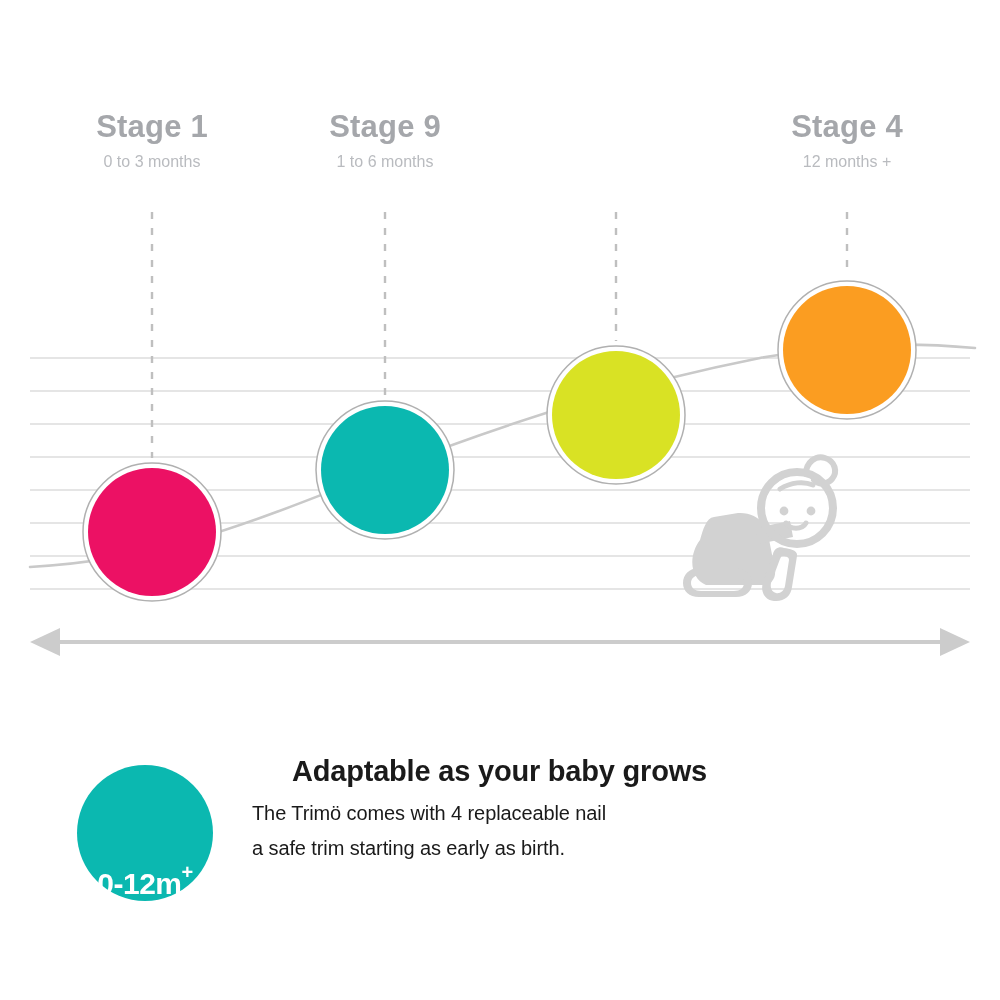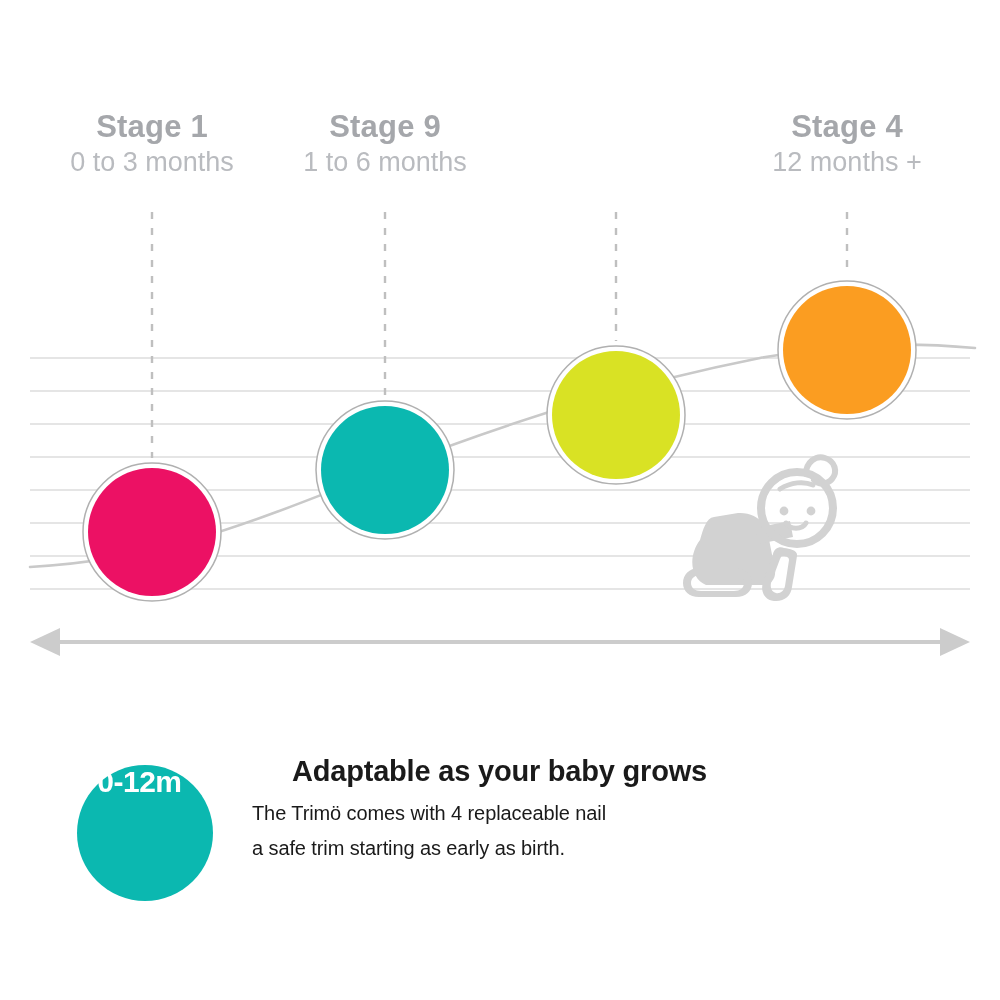--- a/index.html
+++ b/index.html
@@ -23,21 +23,21 @@
   }
   .stage-title {
     font-size: 31px;
     font-weight: bold;
     color: #a5a7ab;
     letter-spacing: 0.2px;
     line-height: 38px;
     white-space: nowrap;
   }
   .stage-sub {
-    font-size: 27px;
+    font-size: 16px;
     font-weight: 400;
     color: #b9bbbf;
     line-height: 32px;
     white-space: nowrap;
   }
 
   
   #chart-svg {
     position: absolute;
     left: 0; top: 0;
@@ -49,21 +49,21 @@
     position: absolute;
     left: 0; top: 735px;
     width: 1000px; height: 265px;
   }
   #badge {
     position: absolute;
     left: 77px; top: 765px;
     width: 136px; height: 136px;
     border-radius: 50%;
     display: flex;
-    align-items: flex-start;
+    align-items: flex-end;
     justify-content: center;
   }
   #badge-text {
     color: #ffffff;
     font-size: 30px;
     font-weight: bold;
     letter-spacing: -0.5px;
     position: relative;
     white-space: nowrap;
   }

